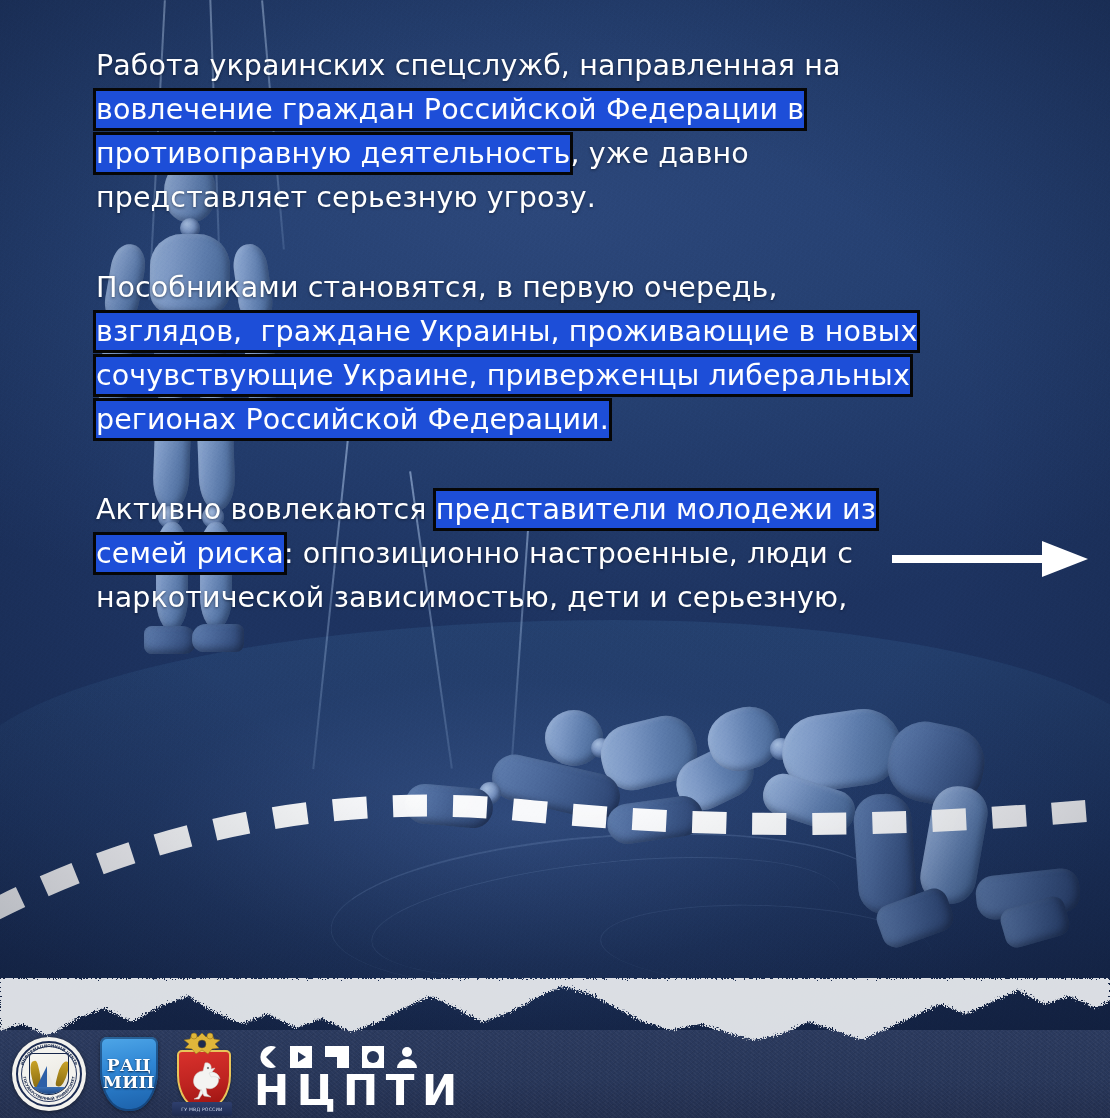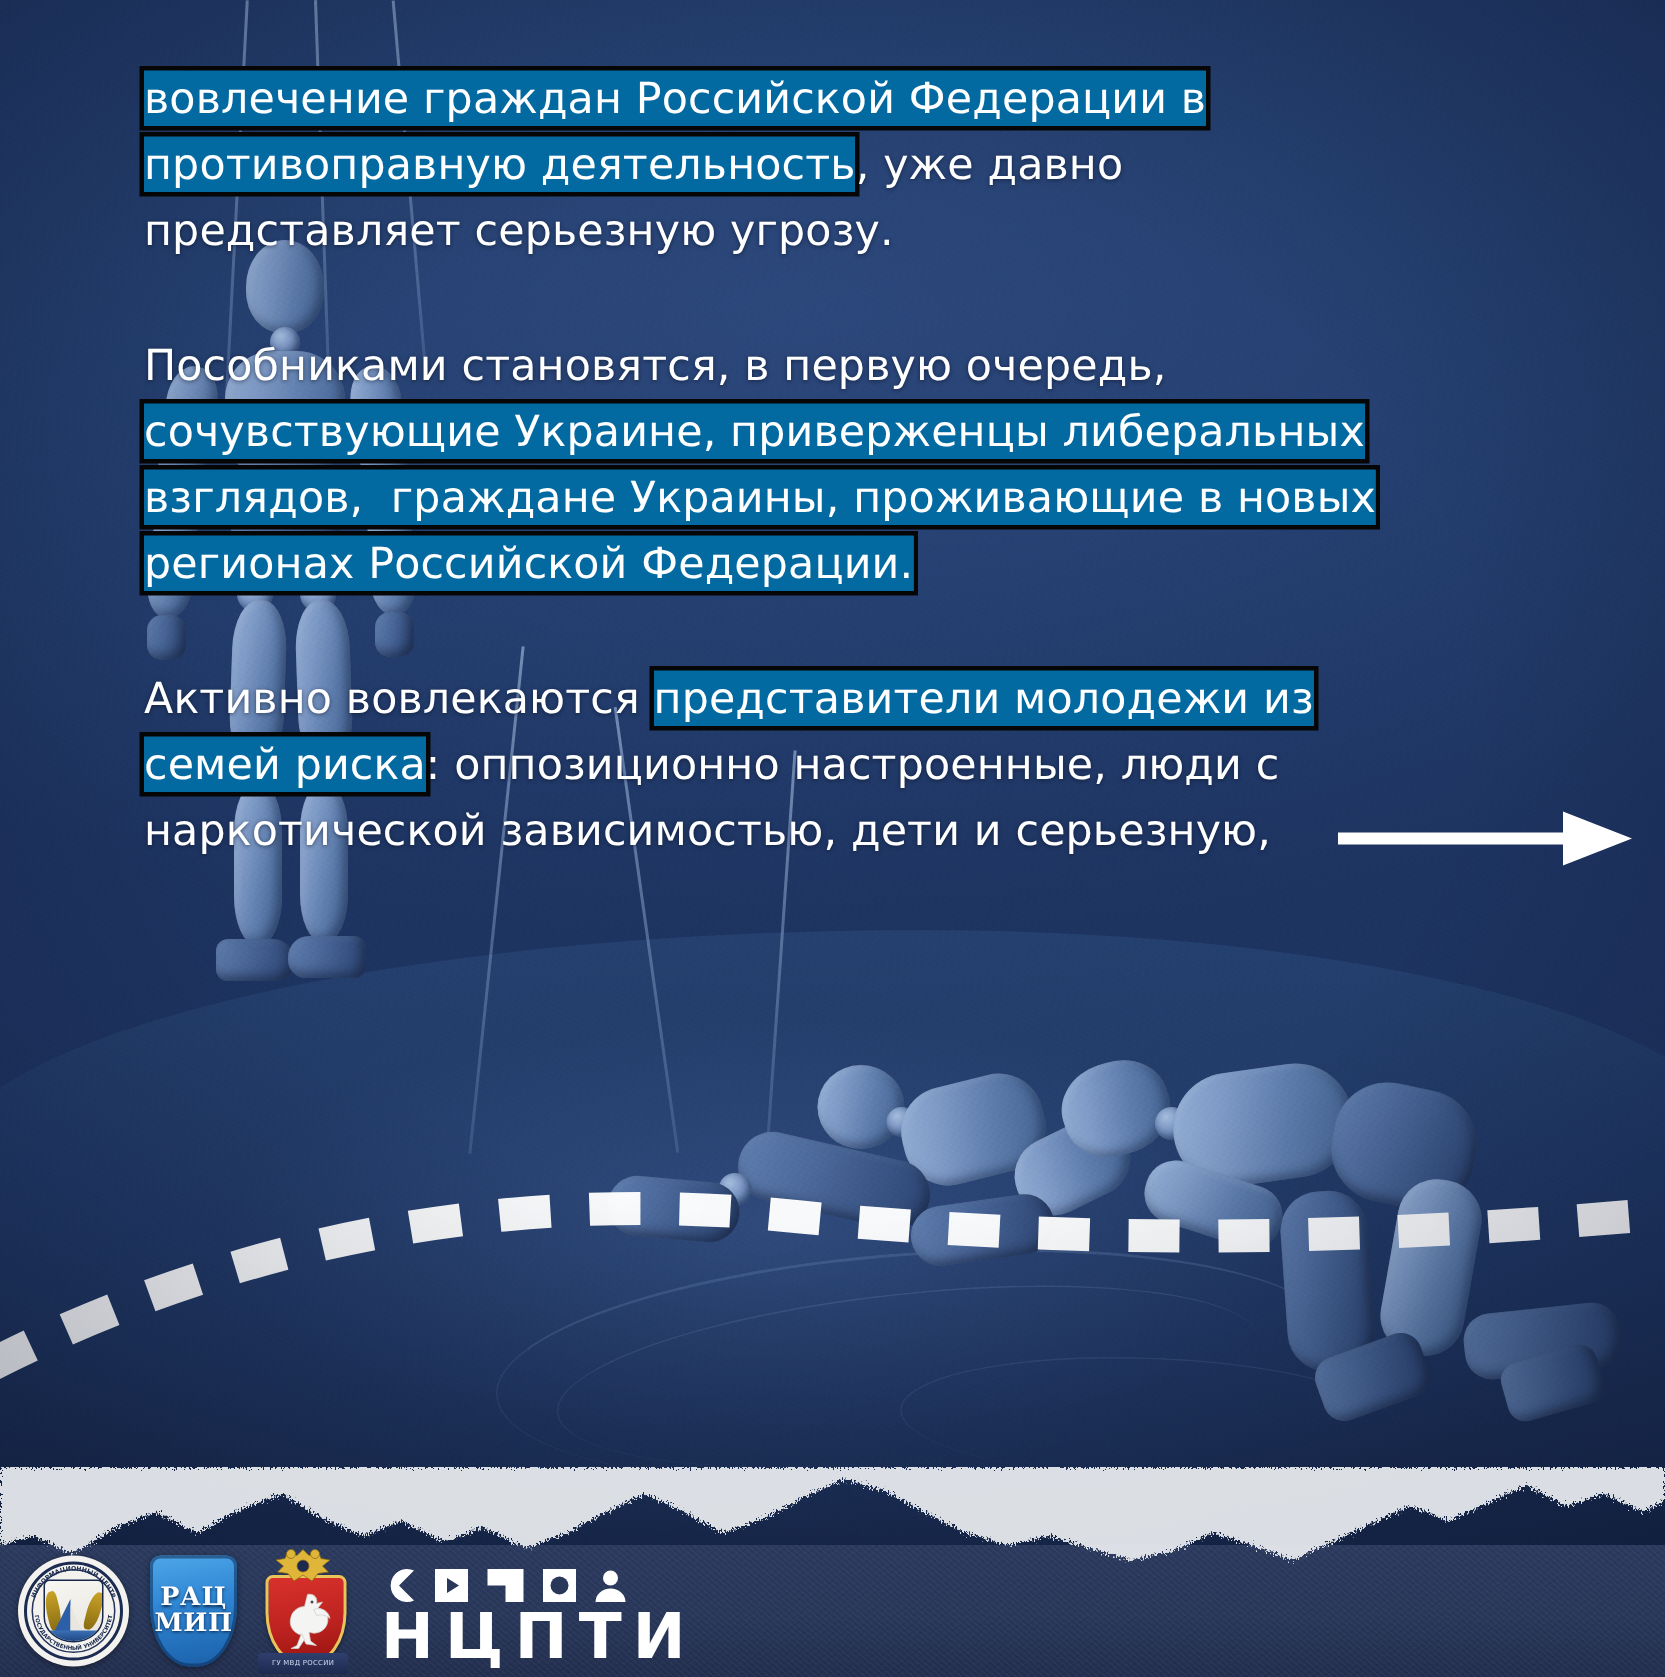--- a/index.html
+++ b/index.html
@@ -131,21 +131,21 @@
     display: block;
     font-family: "DejaVu Sans", sans-serif;
     font-size: 28.5px;
     line-height: 44px;
     letter-spacing: .1px;
     color: #ffffff;
     white-space: pre;
     text-shadow: 0 1px 3px rgba(5,14,32,.55);
   }
   .line .hl {
-    background: #0369a1;
+    background: #1d4ed8;
     box-shadow: 0 0 0 3px #060606;
     color: #ffffff;
     padding: 2px 0;
     text-shadow: none;
   }
 
   
   .torn {
     position: absolute;
     left: 0; top: 978px;
@@ -391,29 +391,30 @@
       <path d="M -10 232 C 150 150, 330 112, 520 130 C 700 148, 880 150, 1120 128" fill="none" stroke="#ffffff" stroke-width="22" stroke-dasharray="34 26" stroke-linecap="butt" opacity="0.97"></path>
     </svg>
 
     <div class="grain"></div>
     <div class="vignette"></div>
   </div>
 
   <div class="text-layer">
 
     <p class="para">
+      <span class="line"><span>Работа украинских спецслужб, направленная на</span></span>
       <span class="line"><span class="hl">вовлечение граждан Российской Федерации в</span></span>
       <span class="line"><span class="hl">противоправную деятельность</span><span>, уже давно</span></span>
       <span class="line"><span>представляет серьезную угрозу.</span></span>
     </p>
 
     <p class="para">
       <span class="line"><span>Пособниками становятся, в первую очередь,</span></span>
+      <span class="line"><span class="hl">взглядов,  граждане Украины, проживающие в новых</span></span>
       <span class="line"><span class="hl">сочувствующие Украине, приверженцы либеральных</span></span>
-      <span class="line"><span class="hl">взглядов,  граждане Украины, проживающие в новых</span></span>
       <span class="line"><span class="hl">регионах Российской Федерации.</span></span>
     </p>
 
     <p class="para">
       <span class="line"><span>Активно вовлекаются </span><span class="hl">представители молодежи из</span></span>
       <span class="line"><span class="hl">семей риска</span><span>: оппозиционно настроенные, люди с</span></span>
       <span class="line"><span>наркотической зависимостью, дети и серьезную,</span></span>
     </p>
   </div>
 

